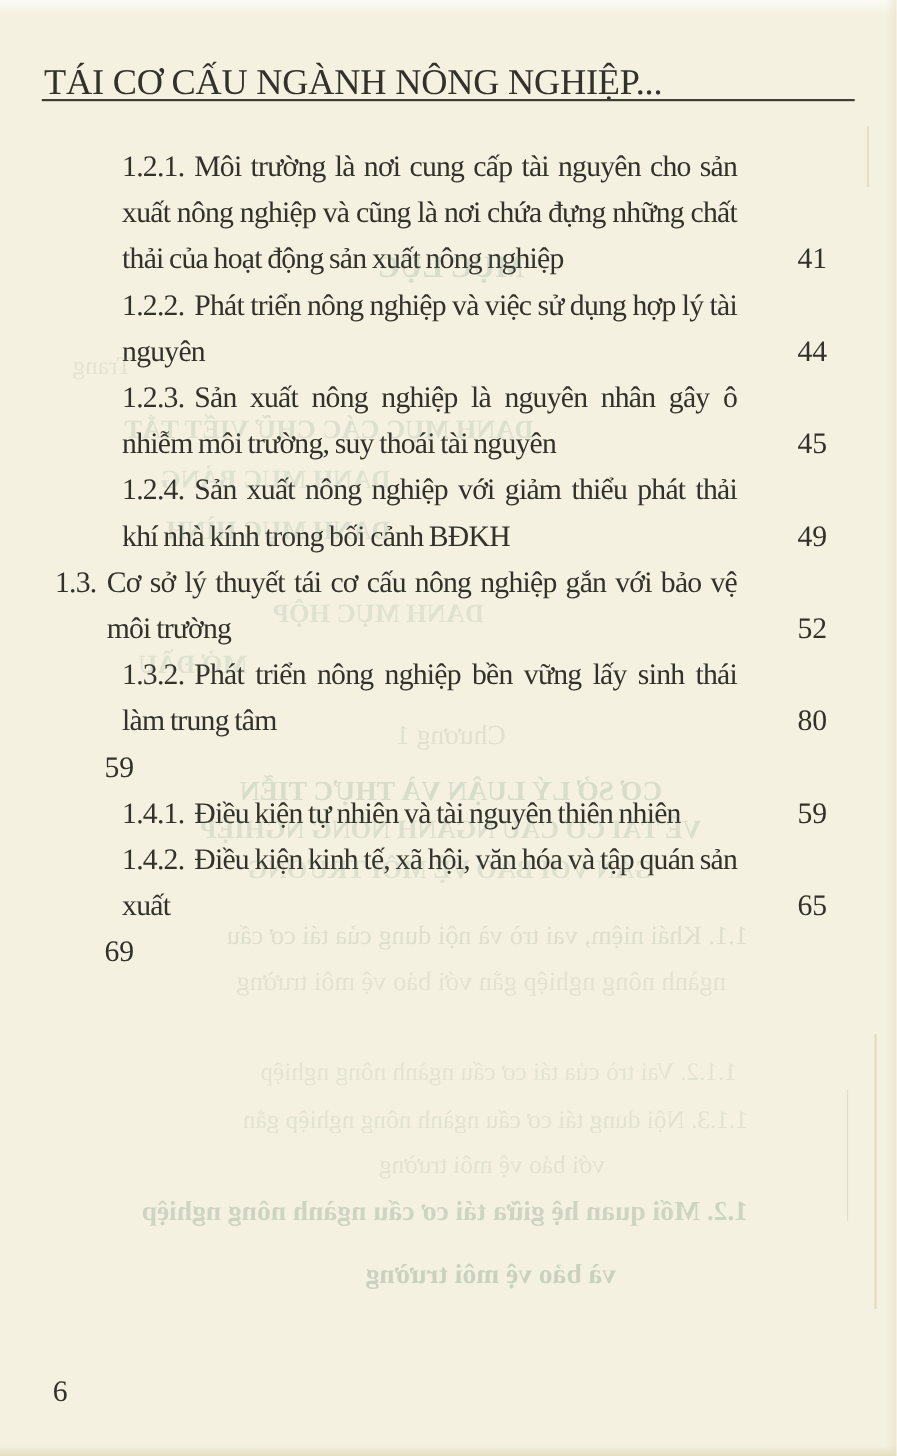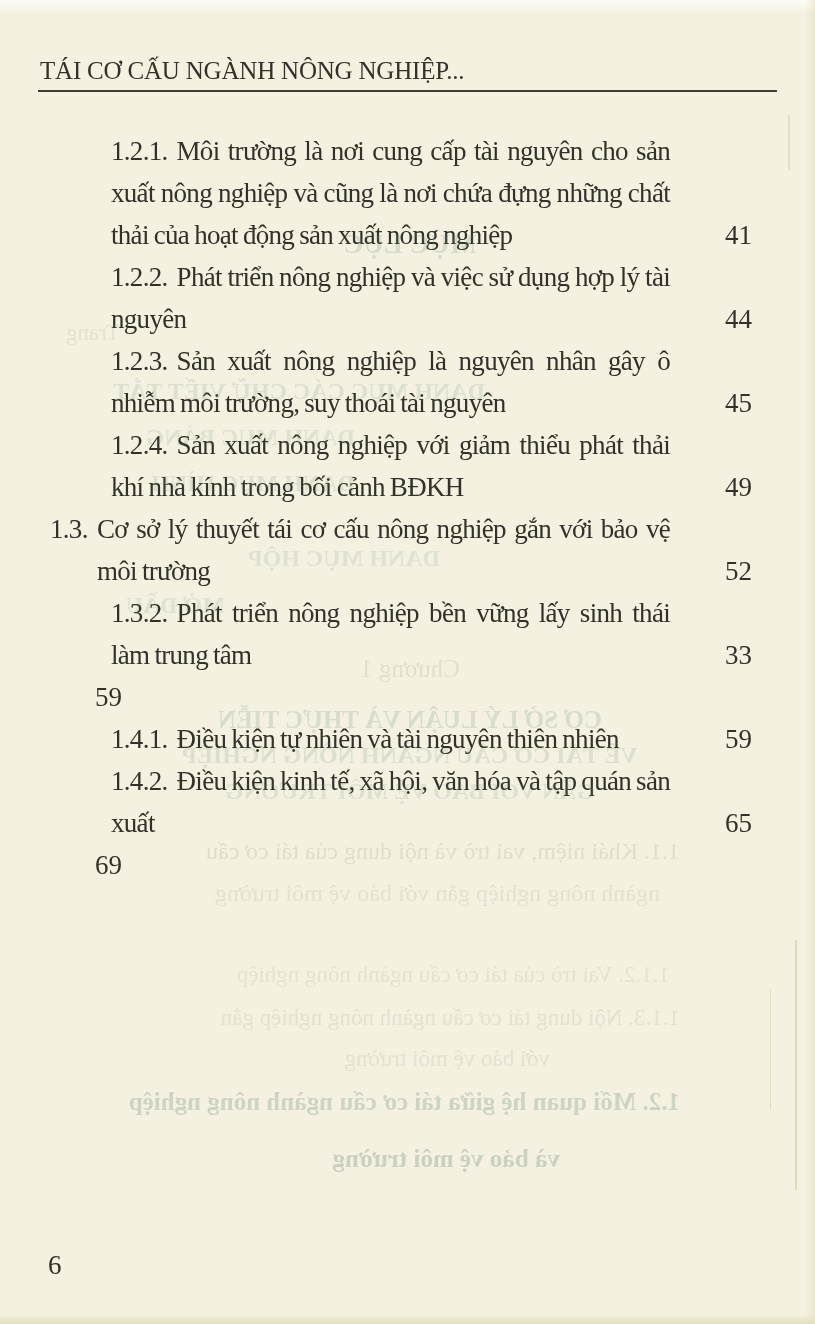--- a/index.html
+++ b/index.html
@@ -15,21 +15,21 @@
   
   .edge-top{position:absolute;left:0;top:0;width:100%;height:14px;
     background:linear-gradient(180deg,#fcfcf6, rgba(252,252,246,0));}
   .edge-bottom{position:absolute;left:0;bottom:0;width:100%;height:10px;
     background:linear-gradient(0deg,#e2debe, rgba(226,222,190,0));}
   .edge-right{position:absolute;right:0;top:0;width:10px;height:100%;
     background:linear-gradient(270deg,rgba(228,222,196,.55), rgba(228,222,196,0));}
 
   .running-title{
     position:absolute;left:40px;top:57px;
-    font-size:25px;letter-spacing:-0.2px;
+    font-size:33px;letter-spacing:-0.2px;
     color:var(--ink,#32322a);
     white-space:nowrap;
   }
   .header-rule{
     position:absolute;left:38px;top:90px;width:739px;height:2px;
     background:var(--rule,#3e3e33);
   }
 
   .toc{
     position:absolute;left:40px;top:130px;width:712px;
@@ -95,21 +95,21 @@
   </div>
 
   <div class="toc-entry level-main">
     <div class="entry-text"><span class="num">1.3.</span><span class="title">Cơ sở lý thuyết tái cơ cấu nông nghiệp gắn với bảo vệ môi trường</span></div>
     <div class="entry-page">52</div>
   </div>
 
 
   <div class="toc-entry level-sub">
     <div class="entry-text"><span class="num">1.3.2.</span><span class="title">Phát triển nông nghiệp bền vững lấy sinh thái làm trung tâm</span></div>
-    <div class="entry-page">33</div>
+    <div class="entry-page">80</div>
   </div>
 
   <div class="toc-entry level-main">
     <div class="entry-page">59</div>
   </div>
 
   <div class="toc-entry level-sub">
     <div class="entry-text"><span class="num">1.4.1.</span><span class="title">Điều kiện tự nhiên và tài nguyên thiên nhiên</span></div>
     <div class="entry-page">59</div>
   </div>

